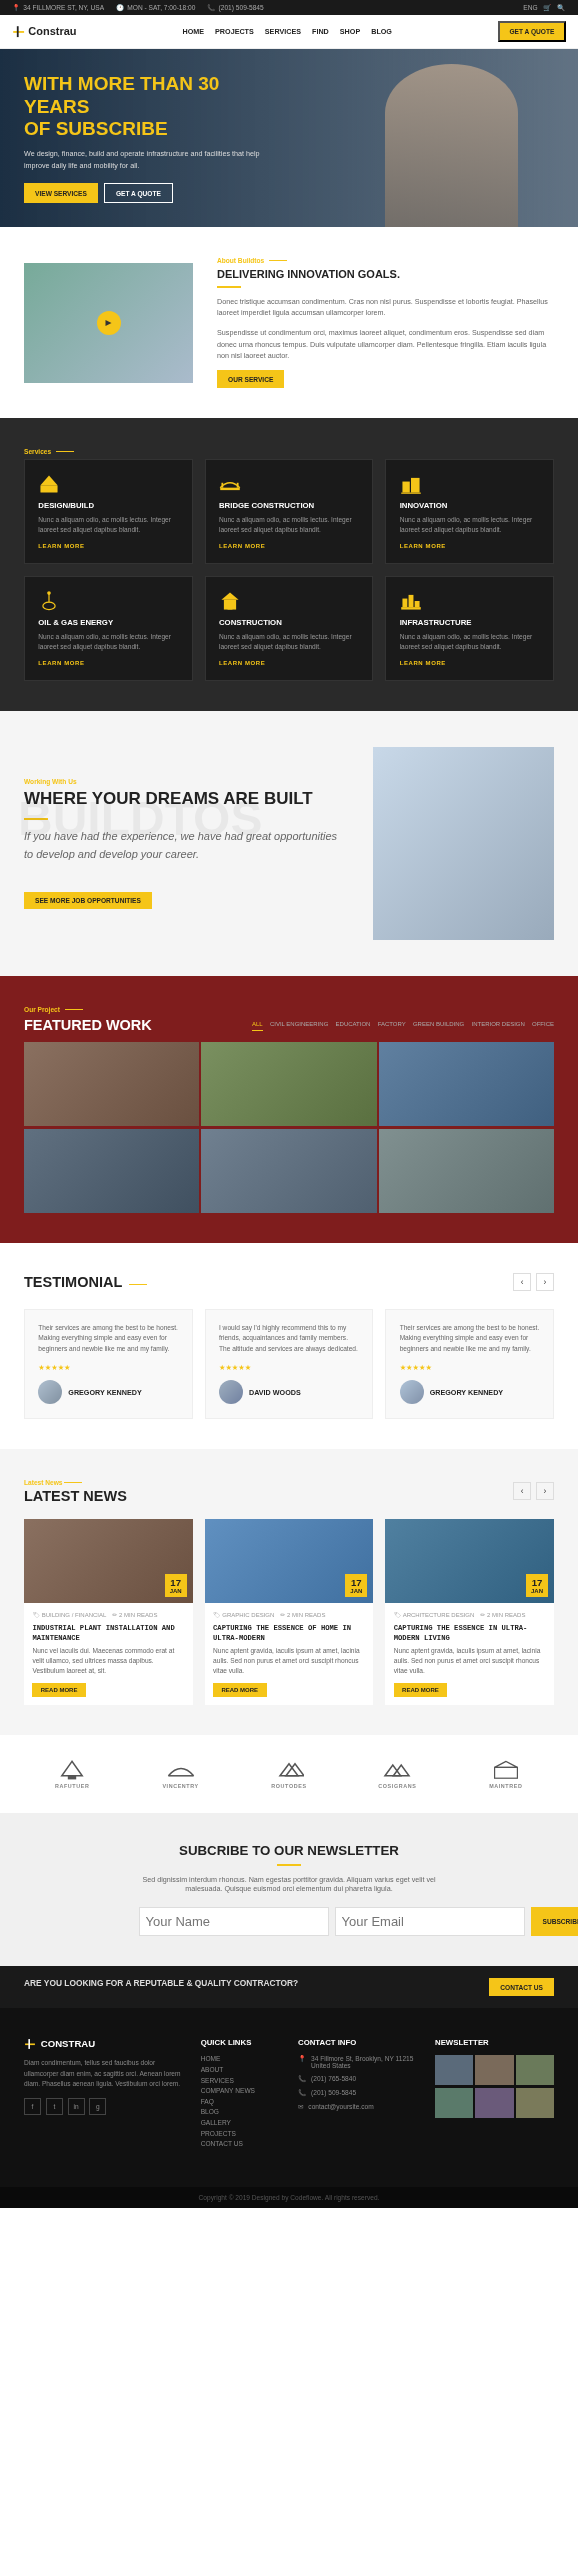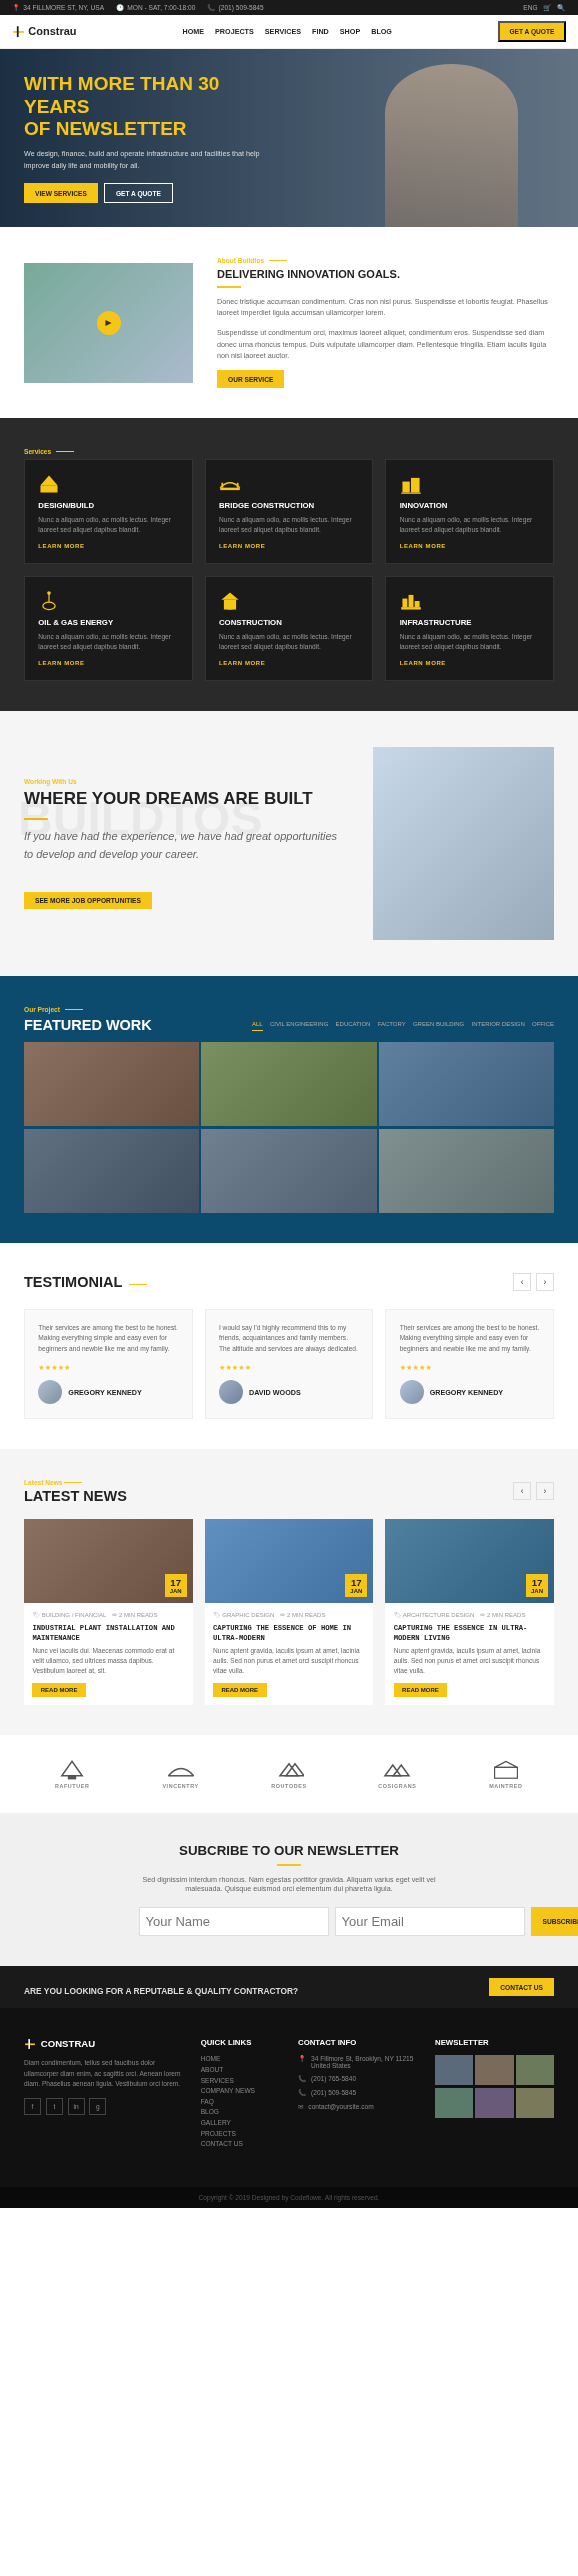--- a/index.html
+++ b/index.html
@@ -54,21 +54,21 @@
     
     .working-section { background: #f5f5f5; padding: 36px 24px; display: flex; gap: 24px; align-items: center; position: relative; overflow: hidden; }
     .working-bg-text { position: absolute; font-size: 48px; font-weight: 900; color: rgba(0,0,0,0.05); top: 30%; left: 18px; }
     .working-content { flex: 1; }
     .working-content p.sub { font-size: 6.6px; color: #f5c518; font-weight: bold; margin-bottom: 4.8px; }
     .working-content h2 { font-size: 17px; font-weight: 900; color: #222; margin-bottom: 8.4px; line-height: 1.2; }
     .working-content p.desc { font-size: 11px; color: #666; line-height: 1.6; margin-bottom: 28px; font-style: italic; }
     .working-worker { width: 181px; height: 193px; background: linear-gradient(135deg, #c8d8e8, #9ab); flex-shrink: 0; display: flex; align-items: flex-end; justify-content: center; position: relative; }
 
     
-    .featured-section { background: #0c4a6e; padding: 30px 24px; }
+    .featured-section { background: #7f1d1d; padding: 30px 24px; }
     .filter-tabs { display: flex; gap: 7.2px; margin-bottom: 12px; flex-wrap: wrap; }
     .filter-tab { font-size: 6px; color: #aaa; cursor: pointer; padding: 2.4px 0; }
     .filter-tab.active { color: #f5c518; border-bottom: 0.6px solid #f5c518; }
     .portfolio-grid { display: grid; grid-template-columns: repeat(3, 1fr); gap: 2.4px; }
     .portfolio-item { height: 84px; background: #555; overflow: hidden; }
     .portfolio-item:nth-child(1) { background: linear-gradient(135deg, #8a7060, #6a5040); }
     .portfolio-item:nth-child(2) { background: linear-gradient(135deg, #7a9060, #5a7040); }
     .portfolio-item:nth-child(3) { background: linear-gradient(135deg, #6080a0, #406080); }
     .portfolio-item:nth-child(4) { background: linear-gradient(135deg, #607080, #405060); }
     .portfolio-item:nth-child(5) { background: linear-gradient(135deg, #708090, #506070); }
@@ -113,21 +113,21 @@
 
     
     .newsletter-section { background: #f0f0f0; padding: 30px 24px; text-align: center; }
     .newsletter-section h2 { font-size: 13.3px; font-weight: 900; color: #222; margin-bottom: 6px; }
     .newsletter-section p { font-size: 7.2px; color: #666; margin-bottom: 14.5px; max-width: 301px; margin-left: auto; margin-right: auto; }
     .newsletter-form { display: flex; gap: 6px; max-width: 301px; margin: 0 auto; }
     .newsletter-form input { flex: 1; padding: 6px; border: 0.6px solid #ddd; font-size: 13px; }
     .newsletter-form button { background: #f5c518; color: #222; padding: 6px 12px; border: none; font-size: 6.6px; font-weight: bold; cursor: pointer; white-space: nowrap; }
 
     
-    .cta-banner { background: #1a1a1a; padding: 12px 24px; display: flex; justify-content: space-between; align-items: flex-end; }
+    .cta-banner { background: #1a1a1a; padding: 12px 24px; display: flex; justify-content: space-between; align-items: flex-start; }
     .cta-banner p { color: #ddd; font-size: 8.4px; font-weight: 600; }
 
     
     .footer-main { background: #111; padding: 30px 24px 18px; }
     .footer-grid { display: grid; grid-template-columns: 2fr 1fr 1.5fr 1.5fr; gap: 18px; margin-bottom: 18px; }
     .footer-col h4 { color: #fff; font-size: 7.8px; font-weight: bold; margin-bottom: 8.4px; }
     .footer-col p { color: #888; font-size: 6.6px; line-height: 1.6; margin-bottom: 7.2px; }
     .footer-col ul { list-style: none; }
     .footer-col ul li { color: #888; font-size: 6.6px; margin-bottom: 3.6px; cursor: pointer; }
     .footer-contact-item { display: flex; gap: 4.8px; margin-bottom: 6px; }
@@ -191,21 +191,21 @@
     <span>SHOP</span>
     <span>BLOG</span>
   </div>
   <button class="nav-btn">GET A QUOTE</button>
 </nav>
 
 <section class="hero" style="min-height:169px; background: linear-gradient(to right, rgba(20,40,60,0.9) 0%, rgba(60,80,100,0.7) 60%, rgba(100,120,140,0.3) 100%), #607080;">
   <div class="hero-content">
     <h1>
       <span>WITH MORE THAN 30 YEARS</span><br>
-      <span>OF NEWSLETTER</span>
+      <span>OF SUBSCRIBE</span>
     </h1>
     <p>We design, finance, build and operate infrastructure and facilities that help improve daily life and mobility for all.</p>
     <div class="hero-btns">
       <button class="btn-yellow">VIEW SERVICES</button>
       <button class="btn-outline">GET A QUOTE</button>
     </div>
   </div>
   <div class="hero-person"></div>
 </section>
 

